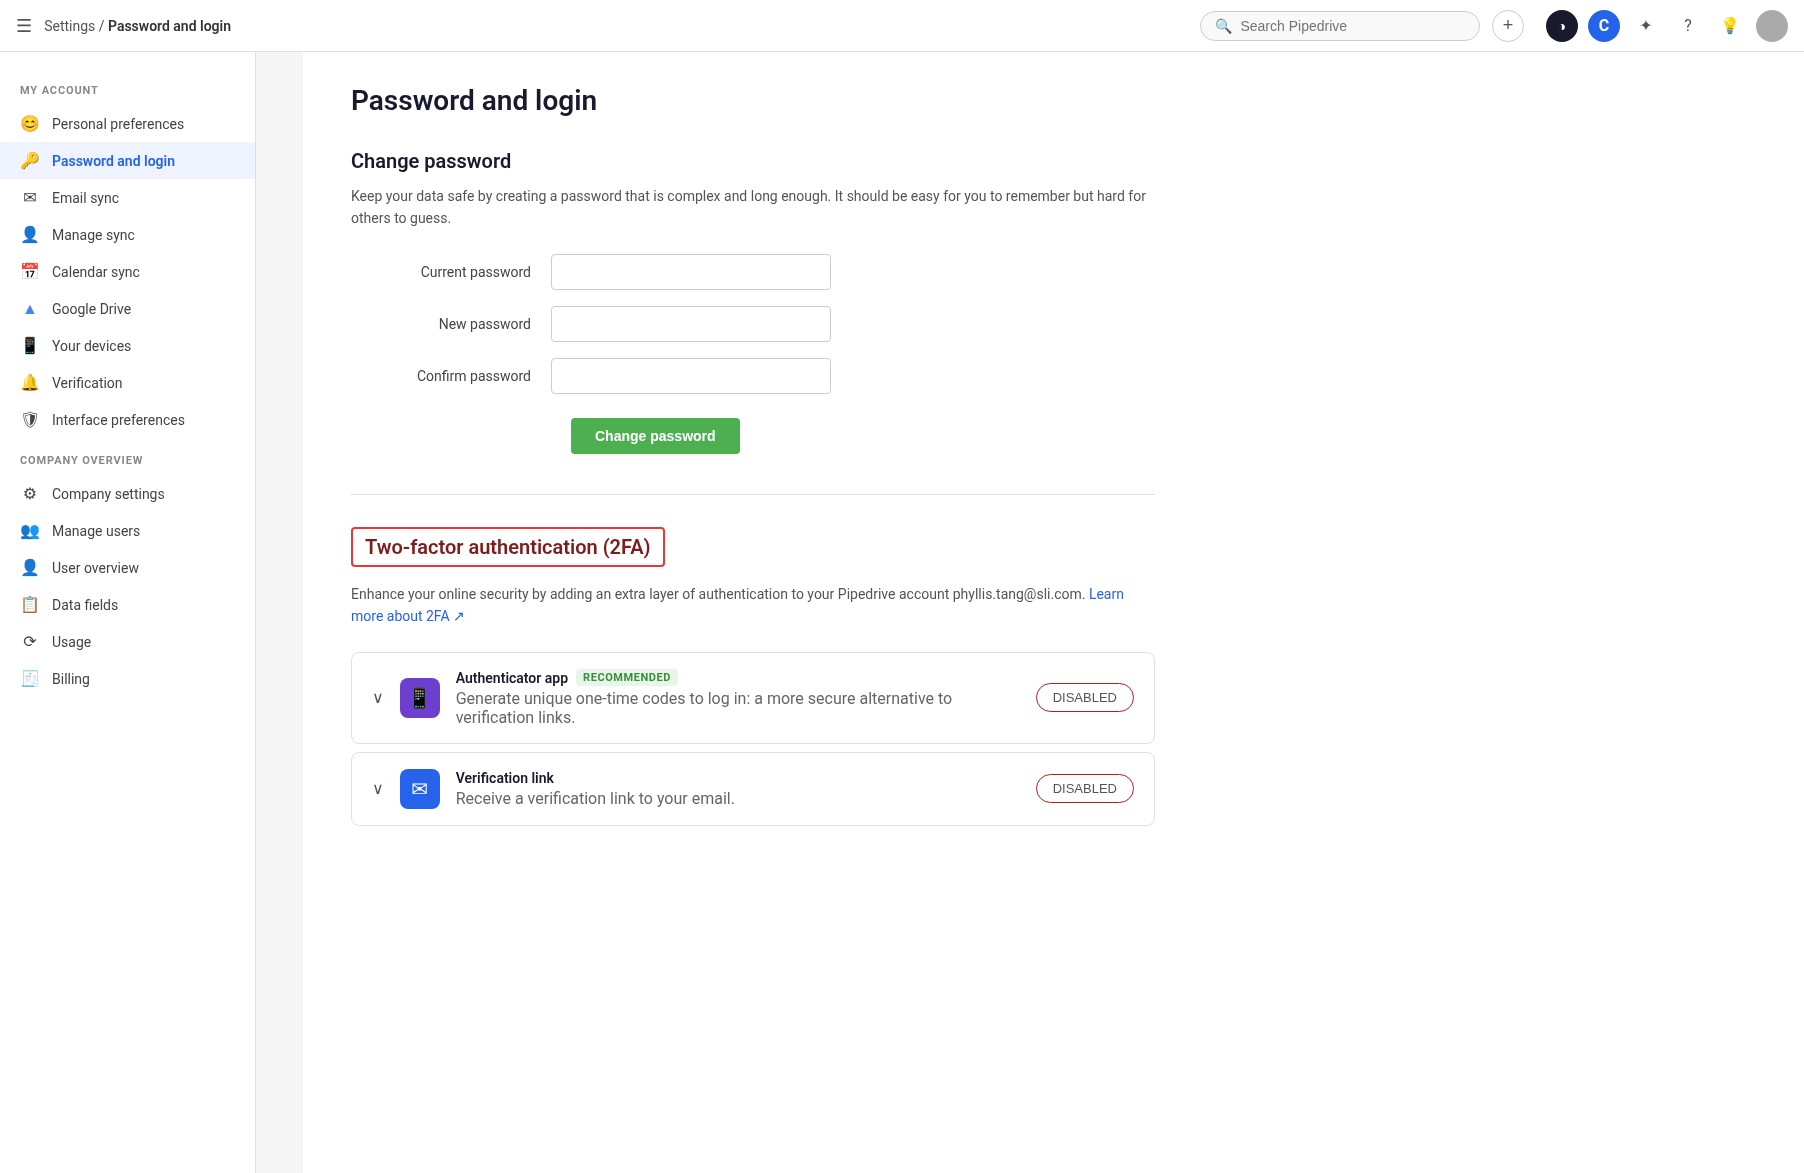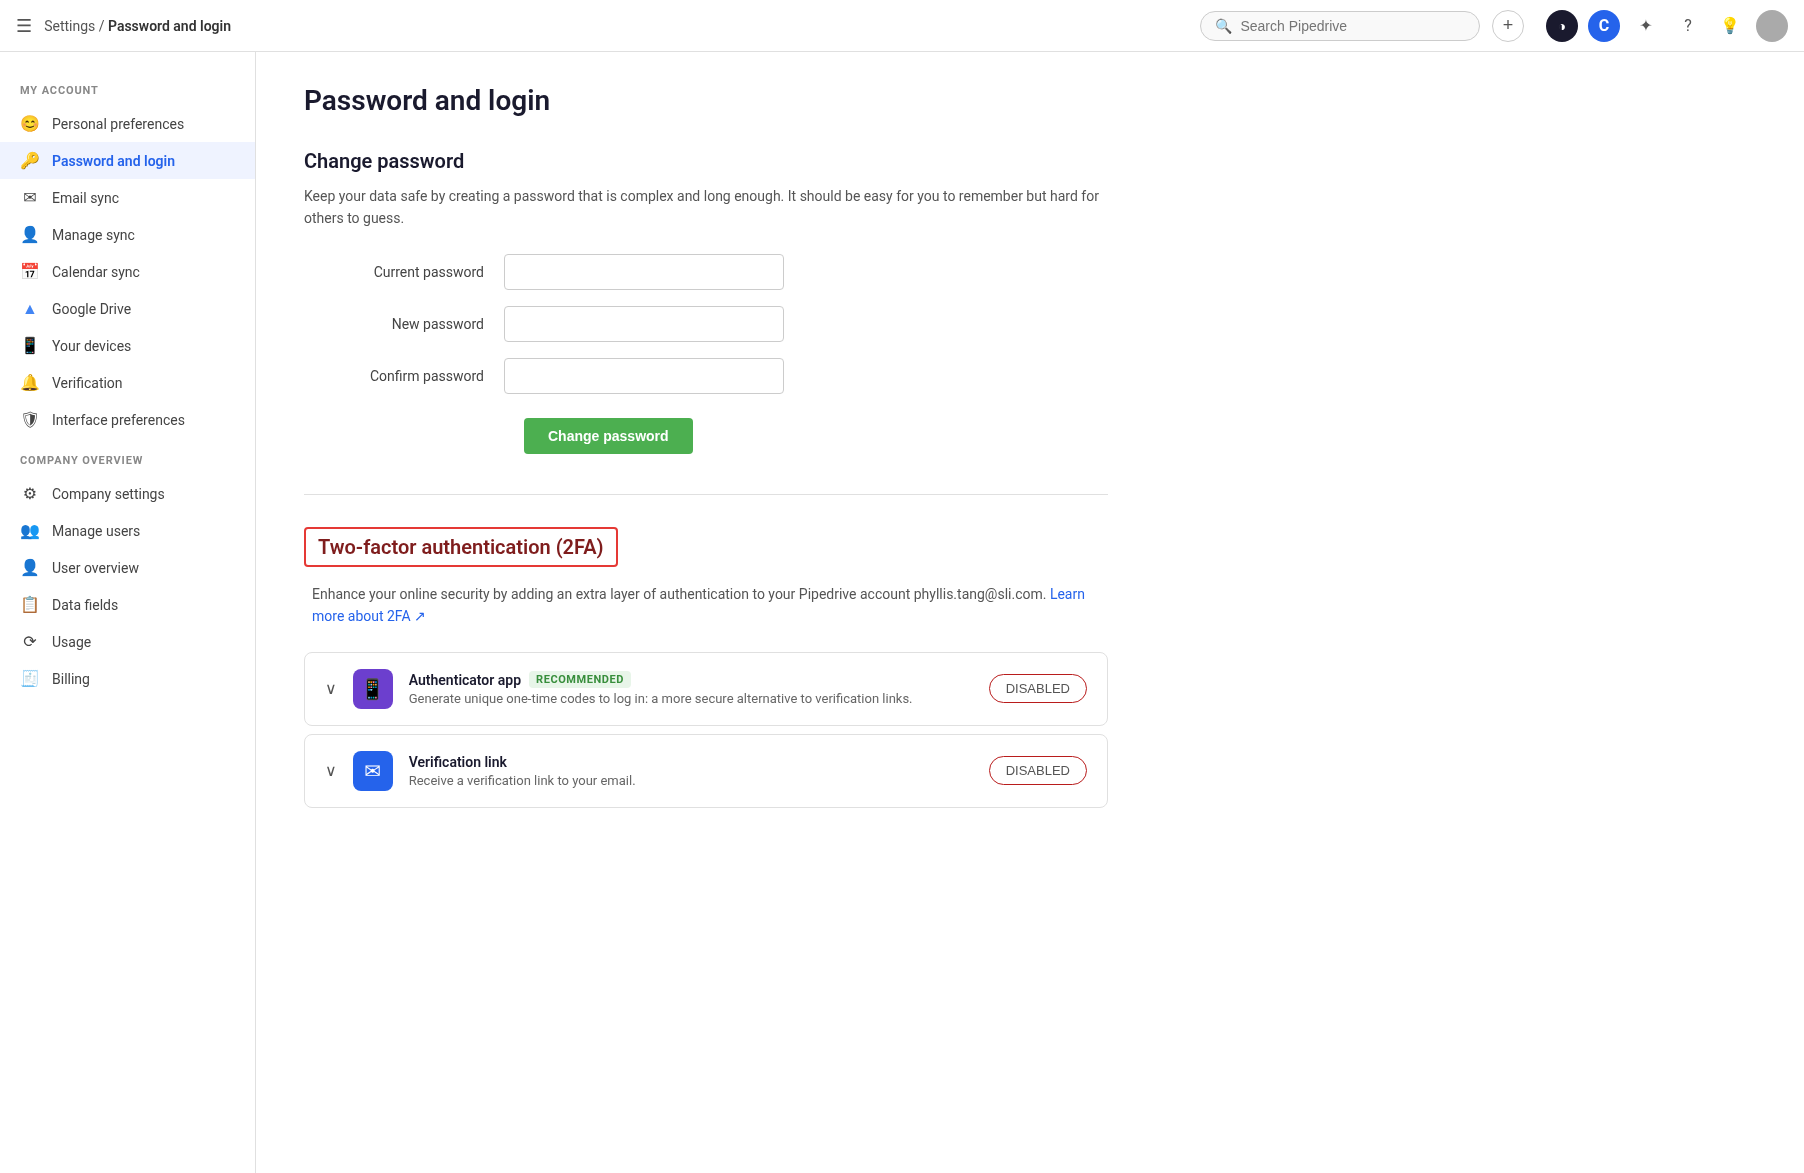--- a/index.html
+++ b/index.html
@@ -25,21 +25,21 @@
       background: #fff; display: flex; align-items: center; justify-content: center;
       cursor: pointer; font-size: 18px; color: #555;
     }
     .topbar-icons { display: flex; align-items: center; gap: 10px; margin-left: 10px; }
     .topbar-icon { width: 32px; height: 32px; display: flex; align-items: center; justify-content: center; cursor: pointer; color: #555; font-size: 16px; border-radius: 50%; }
     .topbar-icon.active { background: #2563eb; color: #fff; }
     .topbar-avatar { width: 32px; height: 32px; border-radius: 50%; background: #aaa; cursor: pointer; }
     .topbar-theme-icon { width: 32px; height: 32px; border-radius: 50%; background: #1a1a2e; display:flex; align-items:center; justify-content:center; cursor:pointer; }
 
     
-    .layout { display: flex; margin-top: 52px; height: calc(100vh - 52px); }
+    .layout { display: flex; margin-top: 52px; height: calc(100vh - 52px); gap: 47px; }
 
     
     .sidebar {
       width: 256px; background: #fff; border-right: 1px solid #e0e0e0;
       overflow-y: auto; flex-shrink: 0; padding: 16px 0;
     }
     .sidebar-section-label {
       font-size: 11px; font-weight: 700; color: #888; text-transform: uppercase;
       letter-spacing: 0.08em; padding: 16px 20px 8px;
     }
@@ -80,39 +80,39 @@
     .divider { border: none; border-top: 1px solid #e0e0e0; margin: 32px 0; }
 
     
     .tfa-title-box {
       display: inline-block;
       border: 2px solid #e53935; border-radius: 4px;
       padding: 6px 12px; margin-bottom: 16px;
     }
     .tfa-title-box h2 { font-size: 20px; font-weight: 600; color: #7f1d1d; }
 
-    .tfa-desc { font-size: 14px; color: #555; line-height: 1.6; margin-bottom: 24px; margin-left: 8px; }
+    .tfa-desc { font-size: 14px; color: #555; line-height: 1.6; margin-bottom: 24px; }
     .tfa-desc a { color: #2563eb; text-decoration: none; }
 
     
     .tfa-card {
       border: 1px solid #e0e0e0; border-radius: 8px;
       padding: 16px 20px; display: flex; align-items: center; gap: 16px;
       margin-bottom: 8px; background: #fff;
     }
     .tfa-card-chevron { color: #555; font-size: 16px; cursor: pointer; }
     .tfa-card-icon {
       width: 40px; height: 40px; border-radius: 8px;
       display: flex; align-items: center; justify-content: center; font-size: 20px; flex-shrink: 0;
     }
     .tfa-card-icon.purple { background: #6c3fce; color: #fff; }
     .tfa-card-icon.blue { background: #2563eb; color: #fff; }
     .tfa-card-info { flex: 1; }
     .tfa-card-title { font-size: 14px; font-weight: 600; color: #1a1a2e; display: flex; align-items: flex-end; gap: 8px; }
-    .tfa-card-subtitle { font-size: 13px; color: #666; margin-top: 3px; }
+    .tfa-card-subtitle { font-size: 16px; color: #666; margin-top: 3px; }
     .badge-recommended {
       background: #e8f5e9; color: #388e3c; font-size: 11px; font-weight: 700;
       padding: 2px 7px; border-radius: 4px; text-transform: uppercase; letter-spacing: 0.05em;
     }
     .btn-disabled {
       border: 1px solid #b91c1c; border-radius: 16px; padding: 6px 16px;
       font-size: 13px; color: #555; background: #fff; cursor: pointer; white-space: nowrap;
     }
   </style>
 </head>

